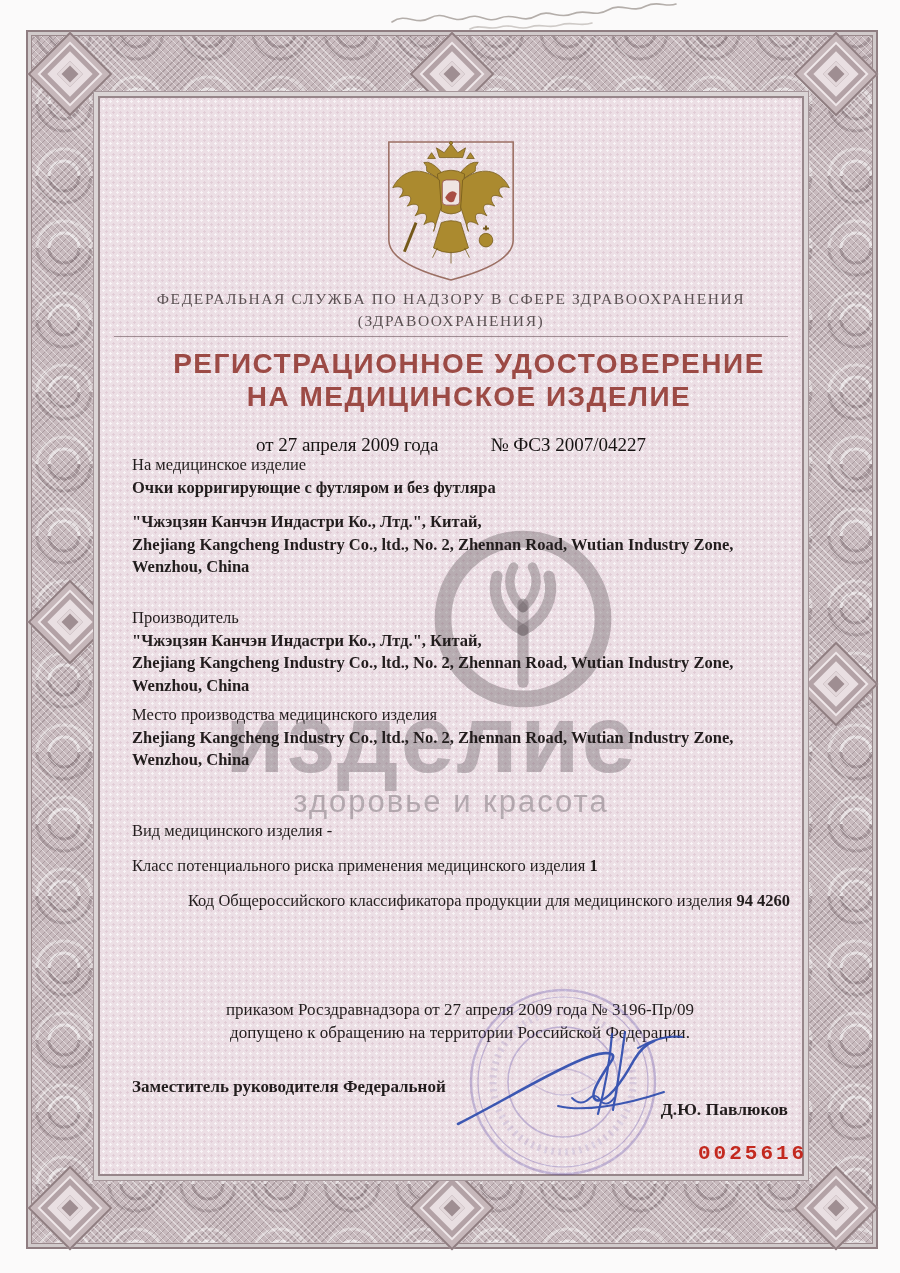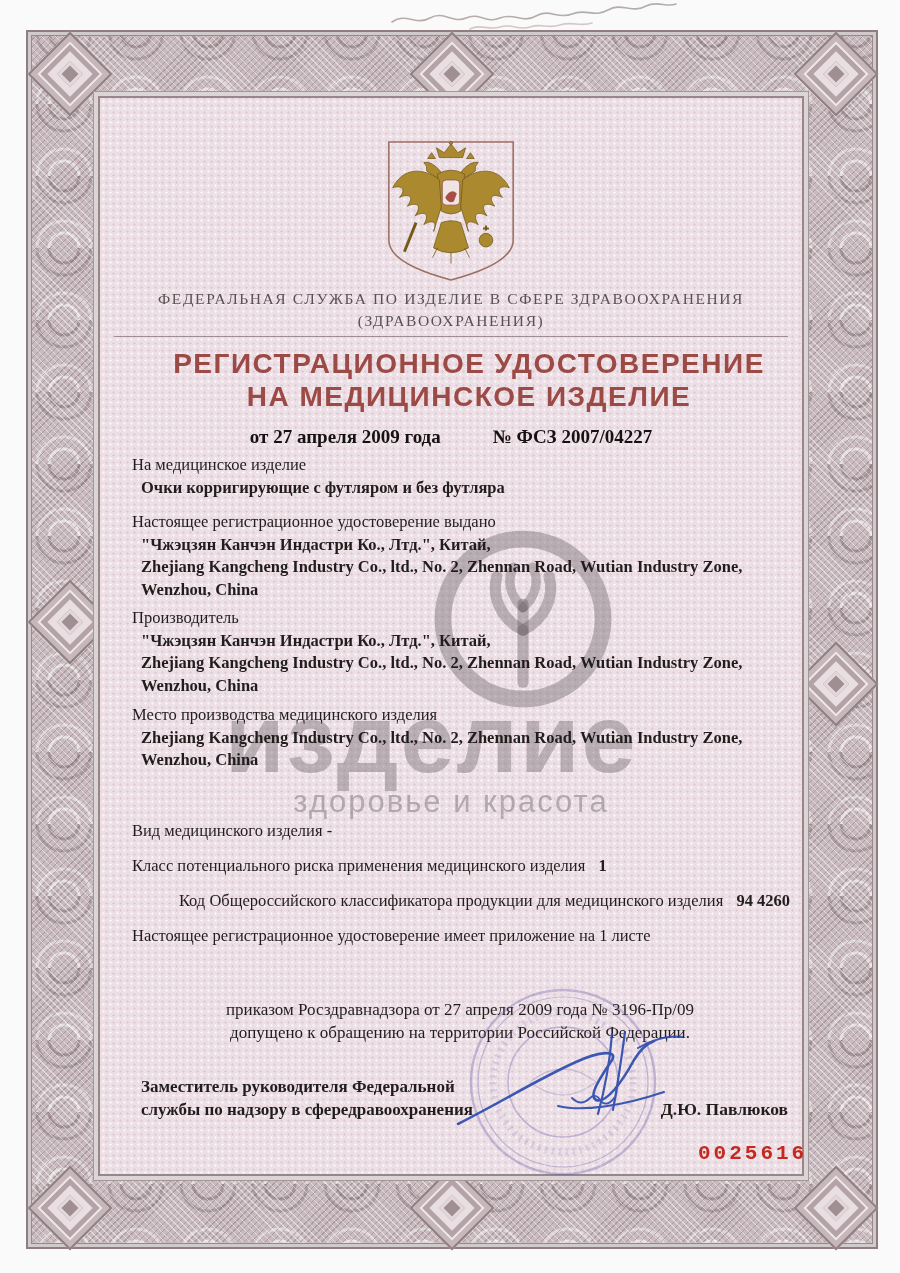--- a/index.html
+++ b/index.html
@@ -52,31 +52,31 @@
   }
   .wm-tagline{
     left:0;right:0;top:686px;text-align:center;
     font-family:"Liberation Sans",sans-serif;font-size:31px;letter-spacing:2px;
     color:rgba(118,108,114,.48);
   }
   .wm-logo{left:330px;top:428px;width:186px;height:186px;}
   
   .content{position:absolute;inset:0;z-index:2;}
   .abs{position:absolute;left:32px;right:12px;}
-  .b{font-weight:bold;margin-left:9px;}
+  .b{font-weight:bold;}
   .nw{white-space:nowrap;}
   .emblem{position:absolute;left:50%;top:38px;transform:translateX(-50%);width:136px;height:150px;}
   .agency{top:190px;left:0;right:0;text-align:center;color:#5b5153;
     font-size:15.5px;letter-spacing:1.6px;line-height:22px;}
   .rule{position:absolute;left:14px;right:14px;top:238px;height:1px;background:rgba(120,102,106,.65);}
   .doc-title{top:249px;left:0;right:0;text-align:center;
     font-family:"Liberation Sans",sans-serif;font-weight:bold;
     font-size:28px;line-height:33px;letter-spacing:1.5px;color:#9c4a45;margin-left:36px;}
-  .dateline{top:328px;left:0;right:0;display:flex;justify-content:center;gap:52px;
-    font-weight:bold;font-size:19px;color:#161212;}
+  .dateline{top:336px;left:0;right:0;display:flex;justify-content:center;gap:52px;
+    font-weight:normal;font-size:19px;color:#161212;}
   .p{position:absolute;left:32px;right:12px;font-size:16.5px;line-height:22.5px;}
   .footer-sign{font-size:17px;line-height:23px;}
   .signer-name{position:absolute;right:14px;top:1001px;font-weight:bold;font-size:17.5px;}
   .serial{
     position:absolute;left:598px;top:1044px;z-index:4;
     font-family:"Liberation Mono",monospace;font-weight:bold;
     font-size:21px;letter-spacing:3px;color:#c3291f;
   }
   .overlay{position:absolute;inset:0;z-index:3;pointer-events:none;}
 </style>
@@ -135,42 +135,41 @@
           <path d="M56 112 l-5 10 M70 116 l0 12 M84 112 l5 10" fill="none"></path>
           <path d="M34 86 L22 116" fill="none" stroke-width="3"></path>
           <circle cx="106" cy="104" r="7"></circle>
           <path d="M106 94 v-5 M103 92 h6" fill="none" stroke-width="2"></path>
         </g>
         <rect x="61" y="42" width="18" height="26" rx="4" fill="#efe4e2" stroke="#9b5a50" stroke-width="1"></rect>
         <path d="M64 60 q6 -10 12 -4 l-3 8 q-5 3 -9 -4 Z" fill="#a84d44"></path>
       </svg>
 
       <div class="abs agency">
-        <div>ФЕДЕРАЛЬНАЯ СЛУЖБА ПО ИЗДЕЛИЕ В СФЕРЕ ЗДРАВООХРАНЕНИЯ</div>
+        <div>ФЕДЕРАЛЬНАЯ СЛУЖБА ПО НАДЗОРУ В СФЕРЕ ЗДРАВООХРАНЕНИЯ</div>
         <div>(ЗДРАВООХРАНЕНИЯ)</div>
       </div>
       <div class="rule"></div>
 
       <div class="abs doc-title">
         <div>РЕГИСТРАЦИОННОЕ УДОСТОВЕРЕНИЕ</div>
         <div>НА МЕДИЦИНСКОЕ ИЗДЕЛИЕ</div>
       </div>
 
       <div class="abs dateline">
         <span>от  27 апреля 2009 года</span>
         <span>№  ФСЗ 2007/04227</span>
       </div>
 
       <div class="p" style="top:356px;">
         <div>На медицинское изделие</div>
         <div class="b">Очки корригирующие с футляром и без футляра</div>
       </div>
 
       <div class="p" style="top:413px;">
-        <div>Настоящее регистрационное удостоверение выдано</div>
         <div class="b">"Чжэцзян Канчэн Индастри Ко., Лтд.", Китай,</div>
         <div class="b nw">Zhejiang Kangcheng Industry Co., ltd., No. 2, Zhennan Road, Wutian Industry Zone,</div>
         <div class="b">Wenzhou, China</div>
       </div>
 
       <div class="p" style="top:509px;">
         <div>Производитель</div>
         <div class="b">"Чжэцзян Канчэн Индастри Ко., Лтд.", Китай,</div>
         <div class="b nw">Zhejiang Kangcheng Industry Co., ltd., No. 2, Zhennan Road, Wutian Industry Zone,</div>
         <div class="b">Wenzhou, China</div>
@@ -188,32 +187,28 @@
       </div>
 
       <div class="p" style="top:757px;">
         <span>Класс потенциального риска применения медицинского изделия </span><span class="b">1</span>
       </div>
 
       <div class="p" style="top:792px;text-align:right;">
         <span>Код Общероссийского классификатора продукции для медицинского изделия </span><span class="b">94 4260</span>
       </div>
 
-      <div class="p" style="top:827px;">
-        <span>Настоящее регистрационное удостоверение имеет приложение на 1 листе</span>
-      </div>
 
       <div class="p footer-sign" style="top:900px;left:30px;text-align:center;">
         <div>приказом Росздравнадзора от 27 апреля 2009 года № 3196-Пр/09</div>
         <div>допущено к обращению на территории Российской Федерации.</div>
       </div>
 
       <div class="p footer-sign b" style="top:977px;">
         <div>Заместитель руководителя Федеральной</div>
-        <div>службы по надзору в сфередравоохранения</div>
       </div>
       <div class="signer-name">Д.Ю. Павлюков</div>
 
       <div class="serial">0025616</div>
     </div>
   </div>
 
   <svg class="overlay" width="900" height="1273" viewBox="0 0 900 1273">
     <g fill="none" stroke="rgba(96,78,168,.32)">
       <circle cx="563" cy="1082" r="92" stroke-width="2.4"></circle>

